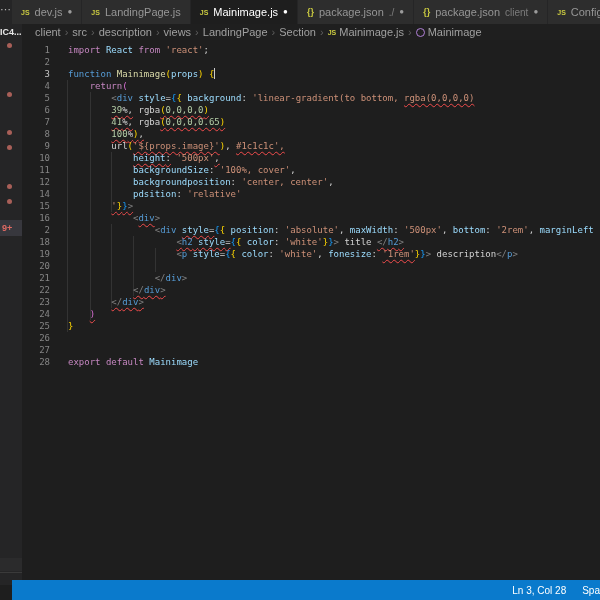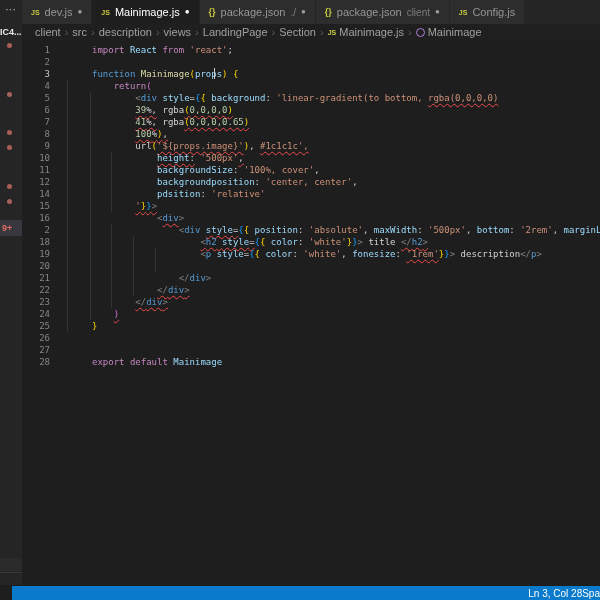--- a/index.html
+++ b/index.html
@@ -36,47 +36,51 @@
   .exp-rule{position:absolute;left:0;width:22px;height:1px;background:#3a3a3a;}
 
   
   .editor{position:absolute;left:22px;top:40px;right:0;bottom:15px;background:#1e1e1e;overflow:hidden;}
   .code-area{position:absolute;top:4px;left:0;right:0;}
   .row{height:12px;position:relative;}
   .ln{position:absolute;left:0;top:0;width:28px;text-align:right;color:#858585;
       font-family:"DejaVu Sans Mono",monospace;font-size:9px;line-height:12px;}
   .ln.active{color:#c6c6c6;}
   .lc{position:absolute;left:46px;top:0;white-space:pre;
-      font-family:"DejaVu Sans Mono",monospace;font-size:9px;line-height:12px;margin-left:24px;}
+      font-family:"DejaVu Sans Mono",monospace;font-size:9px;line-height:12px;}
   .guide{position:absolute;width:1px;background:#3c3c3c;opacity:.7;}
   .cursor{position:absolute;width:1px;height:11px;background:#cccccc;}
 
   
   .c-kw{color:#c586c0}.c-st{color:#569cd6}.c-fn{color:#dcdcaa}.c-vr{color:#9cdcfe}
   .c-str{color:#ce9178}.c-num{color:#b5cea8}.c-pu{color:#d4d4d4}.c-tag{color:#569cd6}
   .c-ang{color:#808080}.c-b1{color:#ffd700}.c-b2{color:#da70d6}.c-b3{color:#179fff}.c-tx{color:#d4d4d4}
   .sq{text-decoration:underline wavy #f14c4c;text-decoration-thickness:1px;text-underline-offset:2px;text-decoration-skip-ink:none;}
 
   
-  .statusbar{position:absolute;left:12px;right:0;bottom:0;height:14px;background:#0a7acc;color:#ffffff;
-             display:flex;align-items:center;justify-content:flex-end;font-size:10px;overflow:hidden;white-space:nowrap;}
+  .statusbar{position:absolute;left:12px;right:0;bottom:0;height:20px;background:#0a7acc;color:#ffffff;
+             display:flex;align-items:center;justify-content:flex-end;gap:16px;font-size:10px;overflow:hidden;white-space:nowrap;}
   .sb-item{flex:0 0 auto;}
 </style>
 </head>
 <body>
 
 <div class="window">
 
   <div class="tabbar">
     <div class="tab-overflow">⋯</div>
     <div id="tabs-root" style="display:flex;align-items:stretch;">
         <div class="tab">
           <span class="ticon-js">JS</span>
           <span class="tlabel">dev.js</span>
           <span class="tdot">●</span>
+        </div>
+        <div class="tab">
+          <span class="ticon-js">JS</span>
+          <span class="tlabel">LandingPage.js</span>
         </div>
         <div class="tab active">
           <span class="ticon-js">JS</span>
           <span class="tlabel">Mainimage.js</span>
           <span class="tdot">●</span>
         </div>
         <div class="tab">
           <span class="ticon-json">{}</span>
           <span class="tlabel">package.json</span>
           <span class="tsuffix">./</span>

